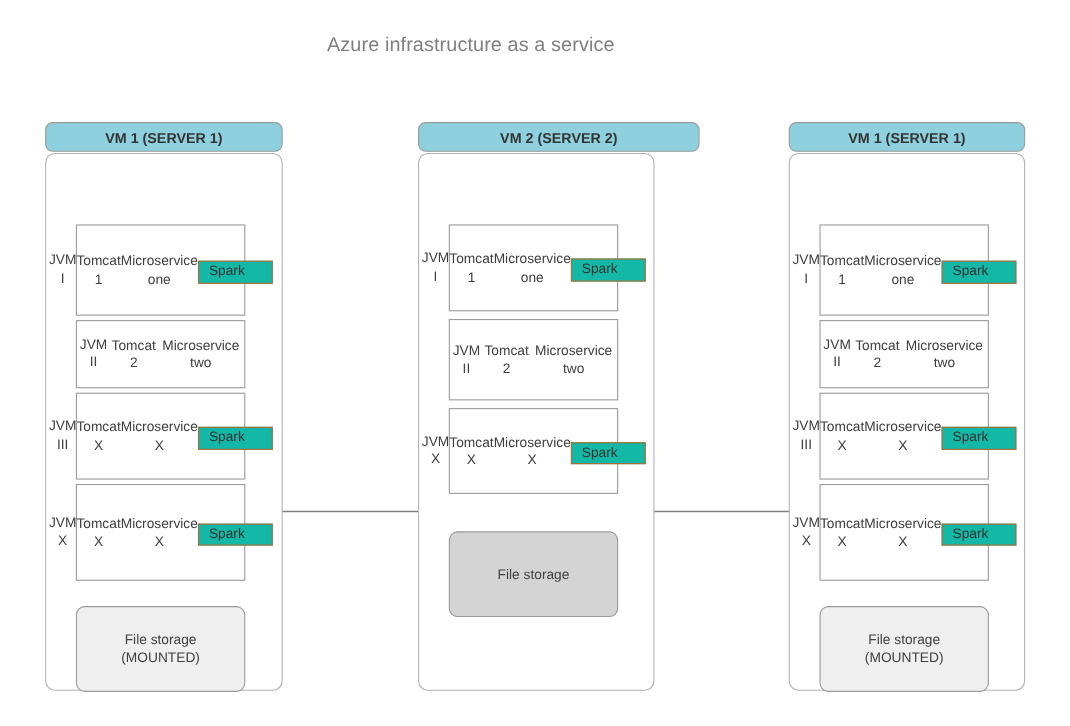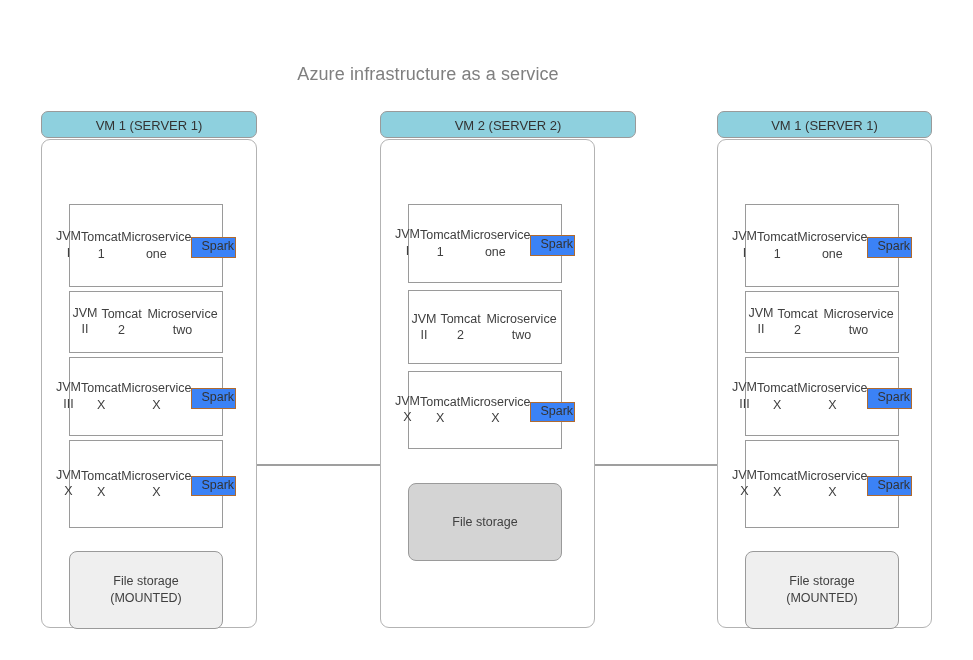--- a/index.html
+++ b/index.html
@@ -20,41 +20,41 @@
   #diagram-title {
     position: absolute;
     left: 0;
     top: 30px;
     width: 856px;
     text-align: center;
     font-size: 18px;
     color: #7f7f7f;
     font-weight: 400;
     letter-spacing: .1px;
-    margin-top: 34px;
   }
 
   
   .vm-column {
     position: absolute;
     top: 111px;
   }
   .vm-header {
     position: absolute;
     left: 0;
     top: 0;
     height: 27px;
     line-height: 27px;
     text-align: center;
     background: #8ed0de;
     border: 1px solid #9a9a9a;
     border-radius: 7px;
     box-sizing: border-box;
     font-size: 13px;
     color: #333333;
+    font-weight: bold;
   }
   .vm-body {
     position: absolute;
     left: 0;
     top: 28px;
     background: #ffffff;
     border: 1px solid #b3b3b3;
     border-radius: 9px;
     box-sizing: border-box;
   }
@@ -74,22 +74,22 @@
     text-align: center;
     margin-top: 12px;
   }
   .jvm-box .jvm-line { display: block; }
   .jvm-box .jvm-title { margin-bottom: 2px; }
   .jvm-box.tight .jvm-title { margin-bottom: 0px; }
 
   .spark-badge {
     display: inline-block;
     margin-top: 4px;
-    padding: 1px 1px 2px 9px;
-    background: #3b82f6;
+    padding: 1px 24px 2px 9px;
+    background: #14b8a6;
     border: 1px solid #b06a2e;
     box-sizing: border-box;
     font-size: 12.5px;
     color: #333333;
     line-height: 1.25;
   }
 
   
   .storage-box {
     position: absolute;

